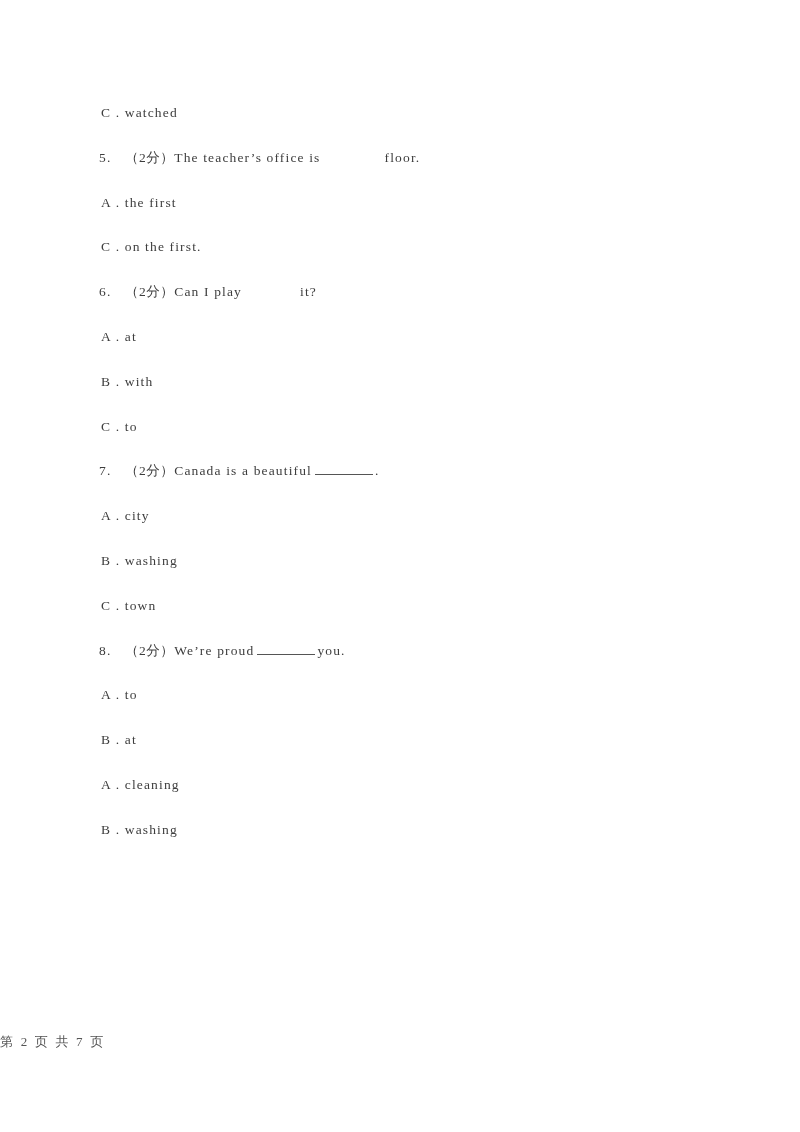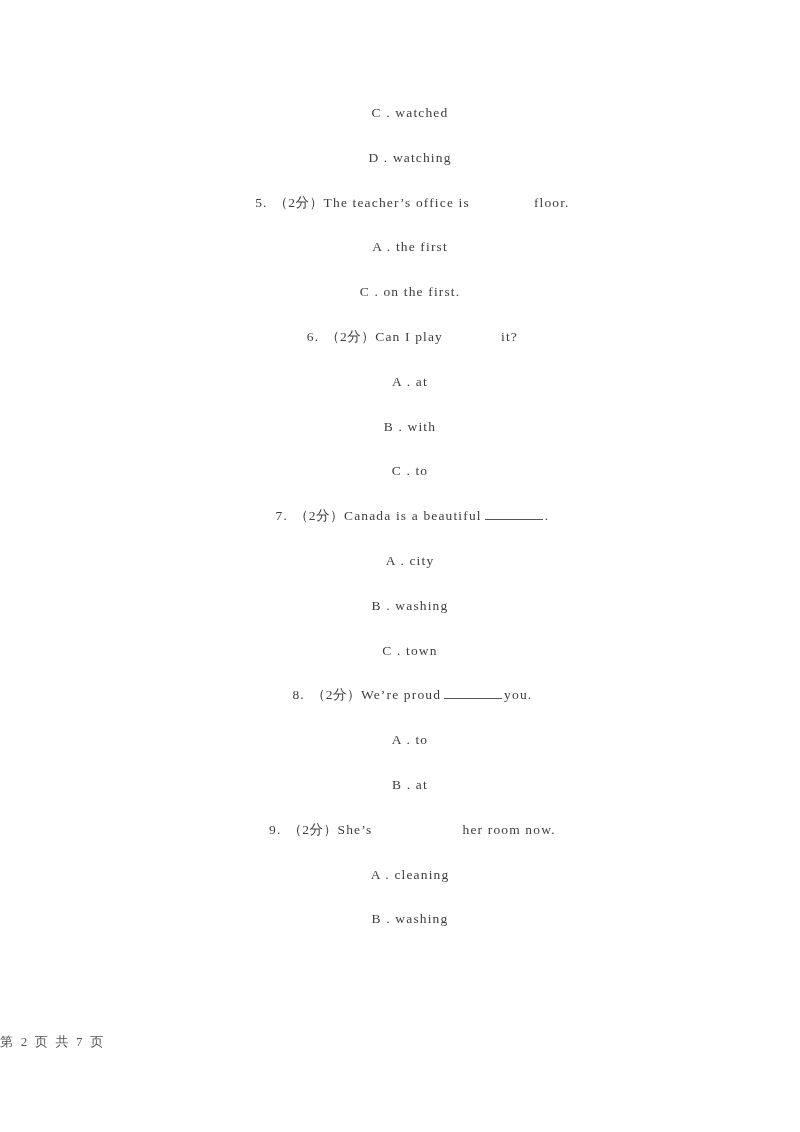--- a/index.html
+++ b/index.html
@@ -35,21 +35,20 @@
 
   
   .line {
     height: 44.8px;
     line-height: 20px;
     white-space: pre;
     font-size: 13.5px;
     letter-spacing: 1.15px;
     color: #3d3d3d;
     font-family: "Liberation Serif", "DejaVu Serif", serif;
-    text-align: center;
   }
 
   .line.question {
     padding-left: 0px;
   }
   .line.option {
     padding-left: 2px;
   }
 
   .qnum {
@@ -92,35 +91,33 @@
     white-space: pre;
   }
 </style>
 </head>
 <body>
 
 <div class="page">
 
   <div class="content">
       <div class="line option"><span class="optlabel">C .</span> <span>watched</span></div>
-      <div class="line option"><span class="optlabel">D .</span> <span>watching</span></div>
       <div class="line question"><span class="qnum">5.</span><span class="marks">（2分）</span><span>The teacher’s office is</span><span class="gap-md"></span><span>floor.</span></div>
       <div class="line option"><span class="optlabel">A .</span> <span>the first</span></div>
       <div class="line option"><span class="optlabel">C .</span> <span>on the first.</span></div>
       <div class="line question"><span class="qnum">6.</span><span class="marks">（2分）</span><span>Can I play</span><span class="gap-sm"></span><span>it?</span></div>
       <div class="line option"><span class="optlabel">A .</span> <span>at</span></div>
       <div class="line option"><span class="optlabel">B .</span> <span>with</span></div>
       <div class="line option"><span class="optlabel">C .</span> <span>to</span></div>
       <div class="line question"><span class="qnum">7.</span><span class="marks">（2分）</span><span>Canada is a beautiful</span><span class="blank-ul"></span><span>.</span></div>
       <div class="line option"><span class="optlabel">A .</span> <span>city</span></div>
       <div class="line option"><span class="optlabel">B .</span> <span>washing</span></div>
       <div class="line option"><span class="optlabel">C .</span> <span>town</span></div>
       <div class="line question"><span class="qnum">8.</span><span class="marks">（2分）</span><span>We’re proud</span><span class="blank-ul"></span><span>you.</span></div>
       <div class="line option"><span class="optlabel">A .</span> <span>to</span></div>
       <div class="line option"><span class="optlabel">B .</span> <span>at</span></div>
-      <div class="line question"><span class="qnum">9.</span><span class="marks">（2分）</span><span>She’s</span><span class="gap-lg"></span><span>her room now.</span></div>
       <div class="line option"><span class="optlabel">A .</span> <span>cleaning</span></div>
       <div class="line option"><span class="optlabel">B .</span> <span>washing</span></div>
     </div>
 
   <div class="footer">第 2 页 共 7 页</div>
 
 </div>
 
 </body></html>

